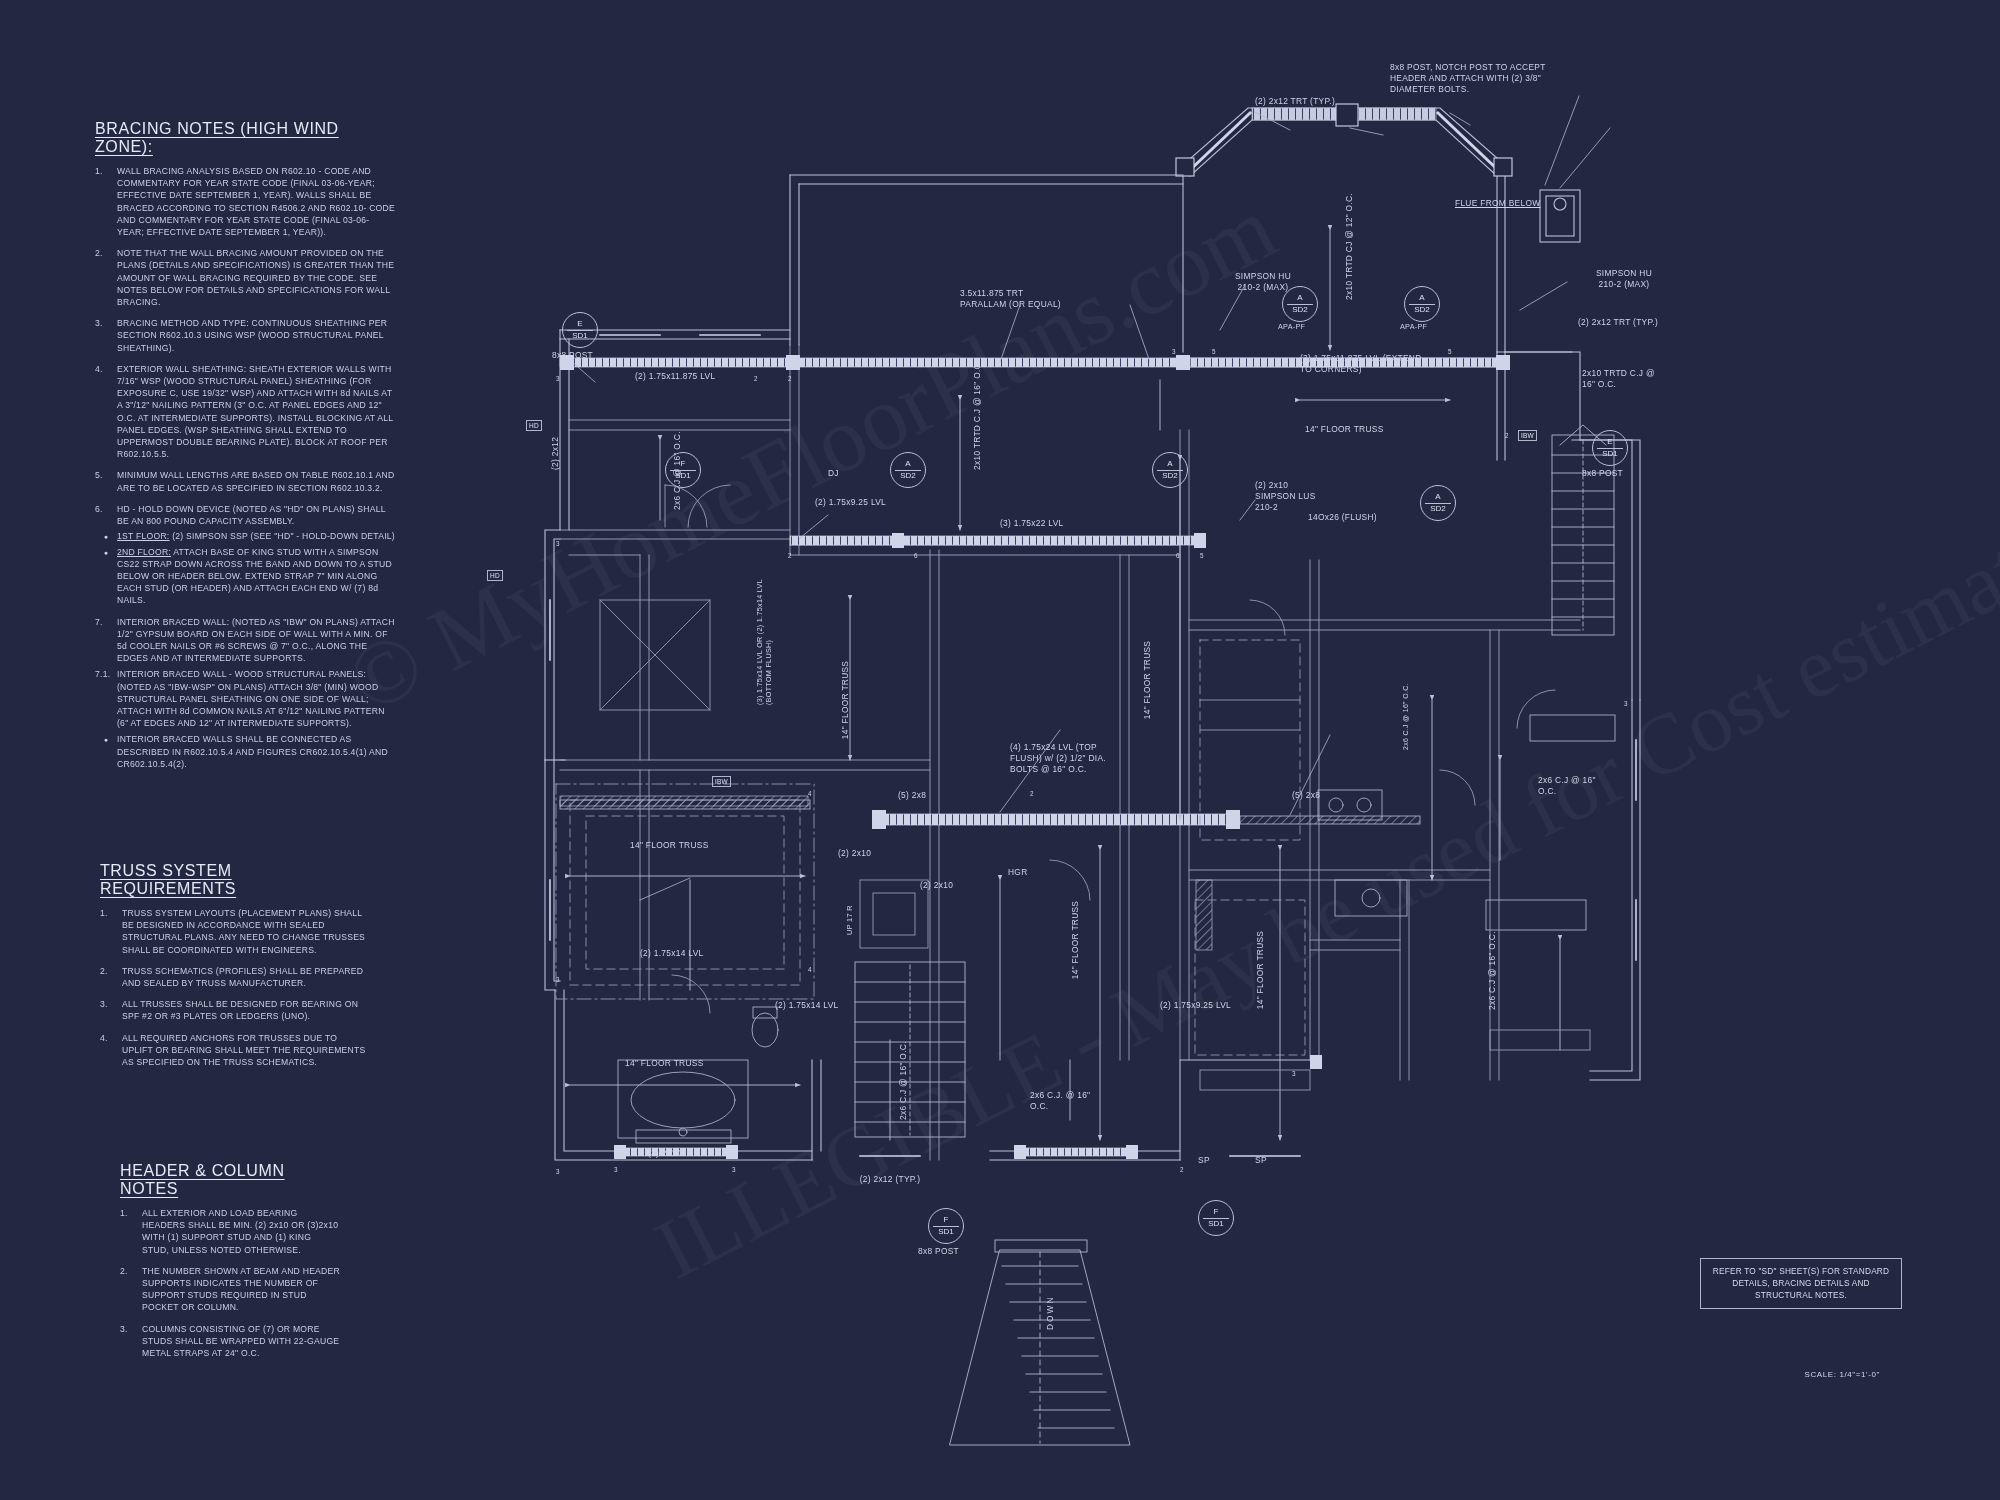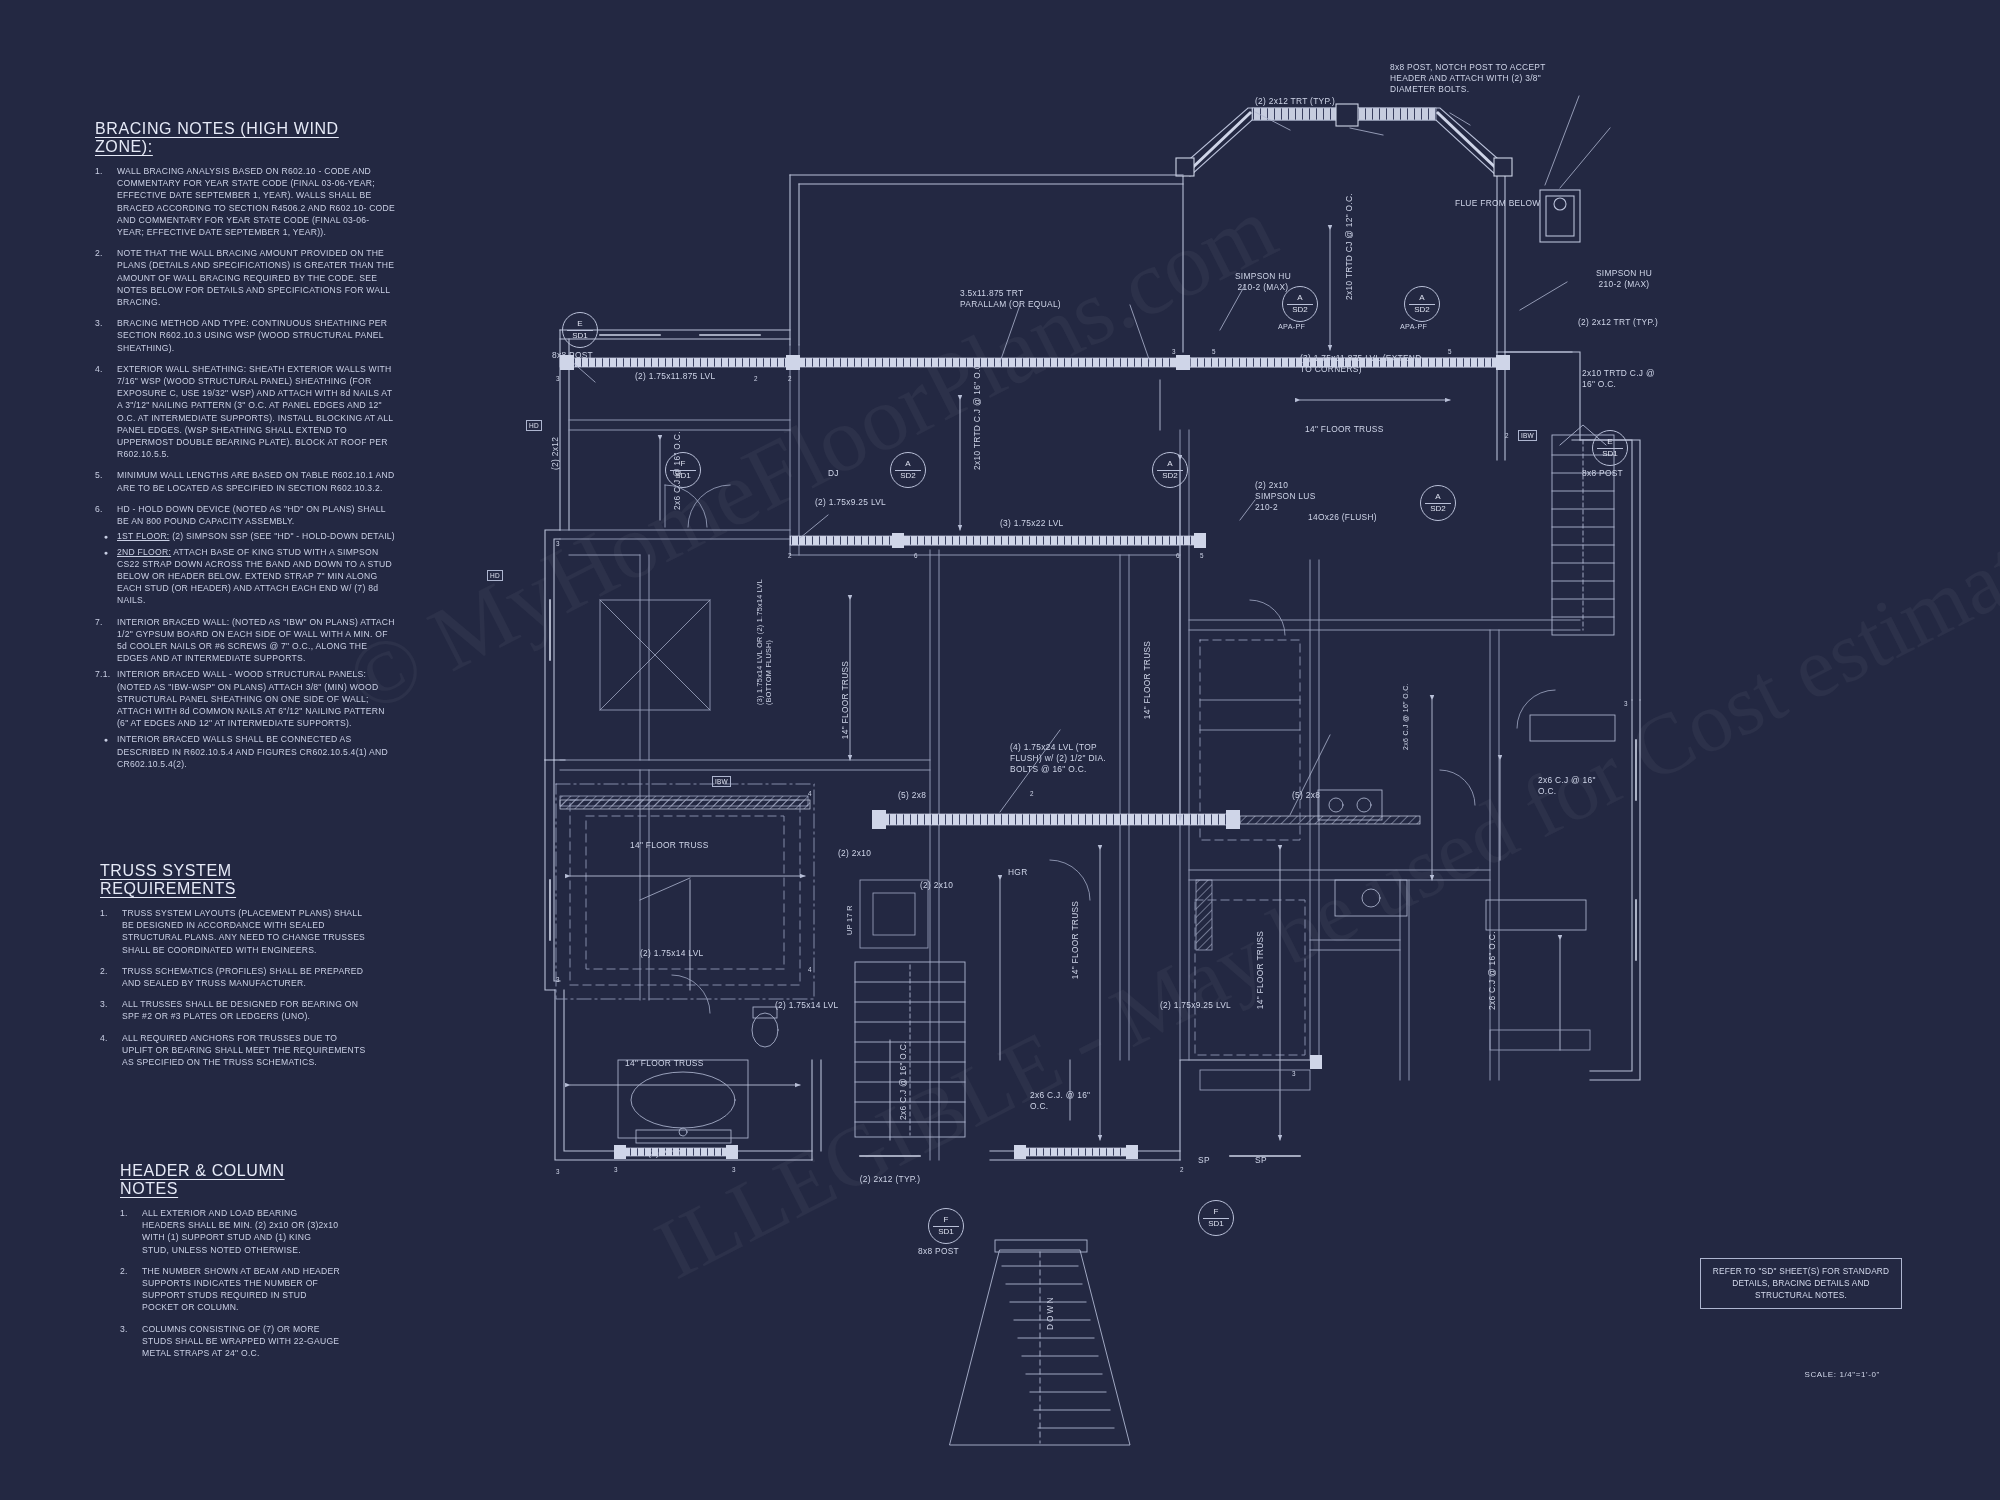--- a/index.html
+++ b/index.html
@@ -441,21 +441,21 @@
         <div class="note-txt">THE NUMBER SHOWN AT BEAM AND HEADER SUPPORTS INDICATES THE NUMBER OF SUPPORT STUDS REQUIRED IN STUD POCKET OR COLUMN.</div>
       </div>
     <div class="note-row">
         <div class="note-num">3.</div>
         <div class="note-txt">COLUMNS CONSISTING OF (7) OR MORE STUDS SHALL BE WRAPPED WITH 22-GAUGE METAL STRAPS AT 24" O.C.</div>
       </div>
   </div>
 
   <div class="lab c" style="left:1390px;top:62px;width:190px;white-space:normal;text-align:left;">8x8 POST, NOTCH POST TO ACCEPT HEADER AND ATTACH WITH (2) 3/8" DIAMETER BOLTS.</div>
   <div class="lab c" style="left:1255px;top:96px;width:90px;white-space:normal;">(2) 2x12 TRT (TYP.)</div>
-  <div class="lab c" style="left:1455px;top:198px;width:90px;white-space:normal;">FLUE FROM BELOW</div>
+  <div class="lab c" style="left:1455px;top:198px;width:90px;white-space:normal;text-decoration:underline;">FLUE FROM BELOW</div>
   <div class="lab" style="left:1228px;top:271px;width:70px;white-space:normal;text-align:center;">SIMPSON HU 210-2 (MAX)</div>
   <div class="lab" style="left:1588px;top:268px;width:72px;white-space:normal;text-align:center;">SIMPSON HU 210-2 (MAX)</div>
   <div class="lab c" style="left:1578px;top:317px;width:88px;white-space:normal;">(2) 2x12 TRT (TYP.)</div>
   <div class="lab c" style="left:1582px;top:368px;width:82px;white-space:normal;">2x10 TRTD C.J @ 16" O.C.</div>
   <div class="lab c" style="left:960px;top:288px;width:110px;white-space:normal;">3.5x11.875 TRT PARALLAM (OR EQUAL)</div>
   <div class="lab" style="left:635px;top:371px;">(2) 1.75x11.875 LVL</div>
   <div class="lab c" style="left:1300px;top:353px;width:130px;white-space:normal;">(3) 1.75x11.875 LVL (EXTEND TO CORNERS)</div>
   <div class="lab c" style="left:1305px;top:424px;width:86px;white-space:normal;">14" FLOOR TRUSS</div>
   <div class="lab" style="left:815px;top:497px;">(2) 1.75x9.25 LVL</div>
   <div class="lab" style="left:1000px;top:518px;">(3) 1.75x22 LVL</div>

